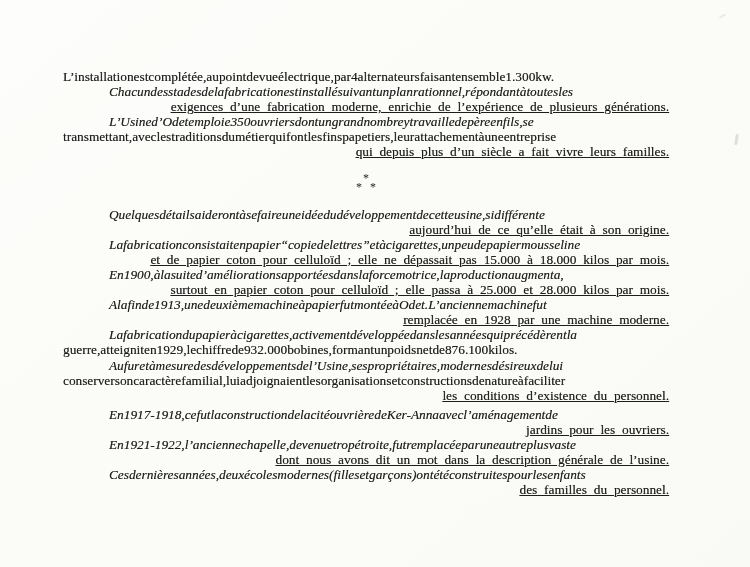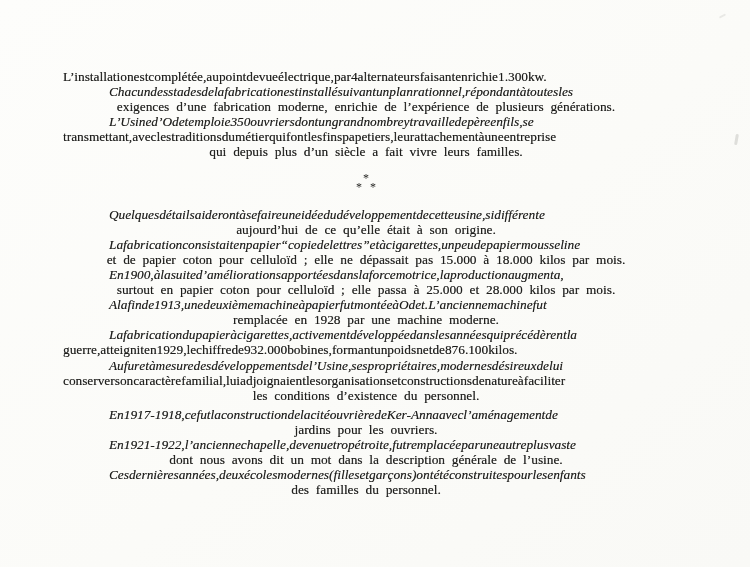--- a/index.html
+++ b/index.html
@@ -32,23 +32,24 @@
   }
   .paragraph { margin: 0; }
   .line { height: 15.1px; }
   .line.just {
     display: flex;
     justify-content: flex-start;
     white-space: nowrap;
   }
   .line.just.indent { padding-left: 46px; font-style: italic; }
   .line.last {
-    text-align: center;
+    text-align: right;
     word-spacing: 3.5px;
     white-space: nowrap;
+    text-decoration: underline;
   }
   .extra-space { margin-top: 4px; }
   .asterism {
     height: 47px;
     display: flex;
     flex-direction: column;
     align-items: center;
     justify-content: center;
     color: #262624;
     text-shadow: none;
@@ -99,21 +100,21 @@
           <span>complétée,</span>
           <span>au</span>
           <span>point</span>
           <span>de</span>
           <span>vue</span>
           <span>électrique,</span>
           <span>par</span>
           <span>4</span>
           <span>alternateurs</span>
           <span>faisant</span>
-          <span>enrichie</span>
+          <span>ensemble</span>
           <span>1.300</span>
           <span>kw.</span>
         </div>
       </div>
       <div class="paragraph">
         <div class="line just indent">
           <span>Chacun</span>
           <span>des</span>
           <span>stades</span>
           <span>de</span>

